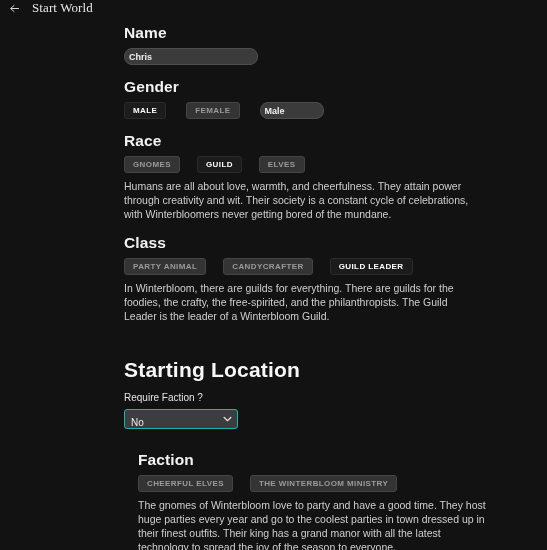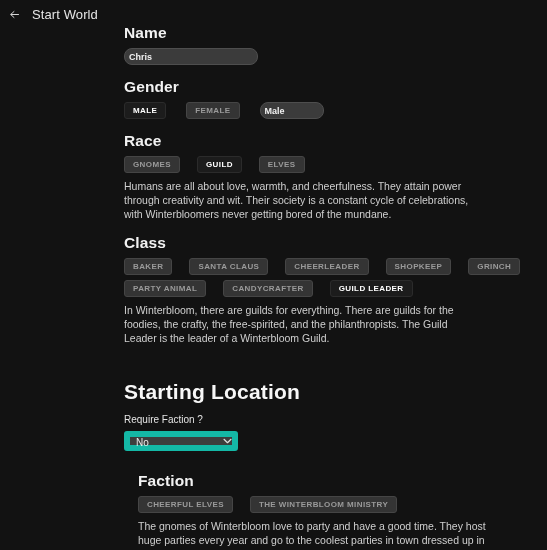--- a/index.html
+++ b/index.html
@@ -12,23 +12,24 @@
     background: #121212;
     font-family: "Liberation Sans", sans-serif;
     color: #e8e8e8;
     overflow: hidden;
   }
 
   
   .topbar {
     height: 22px;
     display: flex;
-    align-items: flex-end;
+    align-items: flex-start;
     padding-left: 6px;
     background: #121212;
+    font-family: Liberation Serif, serif;
   }
   .back-arrow {
     width: 16px;
     height: 16px;
     display: flex;
     align-items: center;
     justify-content: center;
     font-size: 13px;
     line-height: 1;
     color: #d6d6d6;
@@ -141,28 +142,28 @@
   .select-wrap {
     position: relative;
     display: inline-block;
     width: 114px;
   }
   .select-box {
     box-sizing: border-box;
     width: 100%;
     height: 20px;
     background: #3d3d3d;
-    border: 6px solid #14b8a6;
+    border: 1px solid #14b8a6;
     border-radius: 3px;
     color: #eaeaea;
     font-family: "Liberation Sans", sans-serif;
     font-size: 10px;
     padding: 0 18px 0 6px;
     display: flex;
-    align-items: flex-start;
+    align-items: flex-end;
     cursor: pointer;
   }
   .select-chevron {
     position: absolute;
     right: 6px;
     top: 50%;
     transform: translateY(-50%);
     pointer-events: none;
     display: block;
     line-height: 0;
@@ -207,27 +208,20 @@
     <div class="pill-row">
       <div class="pill">GNOMES</div>
       <div class="pill selected">GUILD</div>
       <div class="pill">ELVES</div>
     </div>
     <p class="desc">Humans are all about love, warmth, and cheerfulness. They attain power through creativity and wit. Their society is a constant cycle of celebrations, with Winterbloomers never getting bored of the mundane.</p>
   </div>
 
   <div class="block">
     <h2 class="section-title">Class</h2>
-    <div class="pill-row">
-      <div class="pill">BAKER</div>
-      <div class="pill">SANTA CLAUS</div>
-      <div class="pill">CHEERLEADER</div>
-      <div class="pill">SHOPKEEP</div>
-      <div class="pill">GRINCH</div>
-    </div>
     <div class="pill-row">
       <div class="pill">PARTY ANIMAL</div>
       <div class="pill">CANDYCRAFTER</div>
       <div class="pill selected">GUILD LEADER</div>
     </div>
     <p class="desc">In Winterbloom, there are guilds for everything. There are guilds for the foodies, the crafty, the free-spirited, and the philanthropists. The Guild Leader is the leader of a Winterbloom Guild.</p>
   </div>
 
   <div class="spacer-lg"></div>
 

